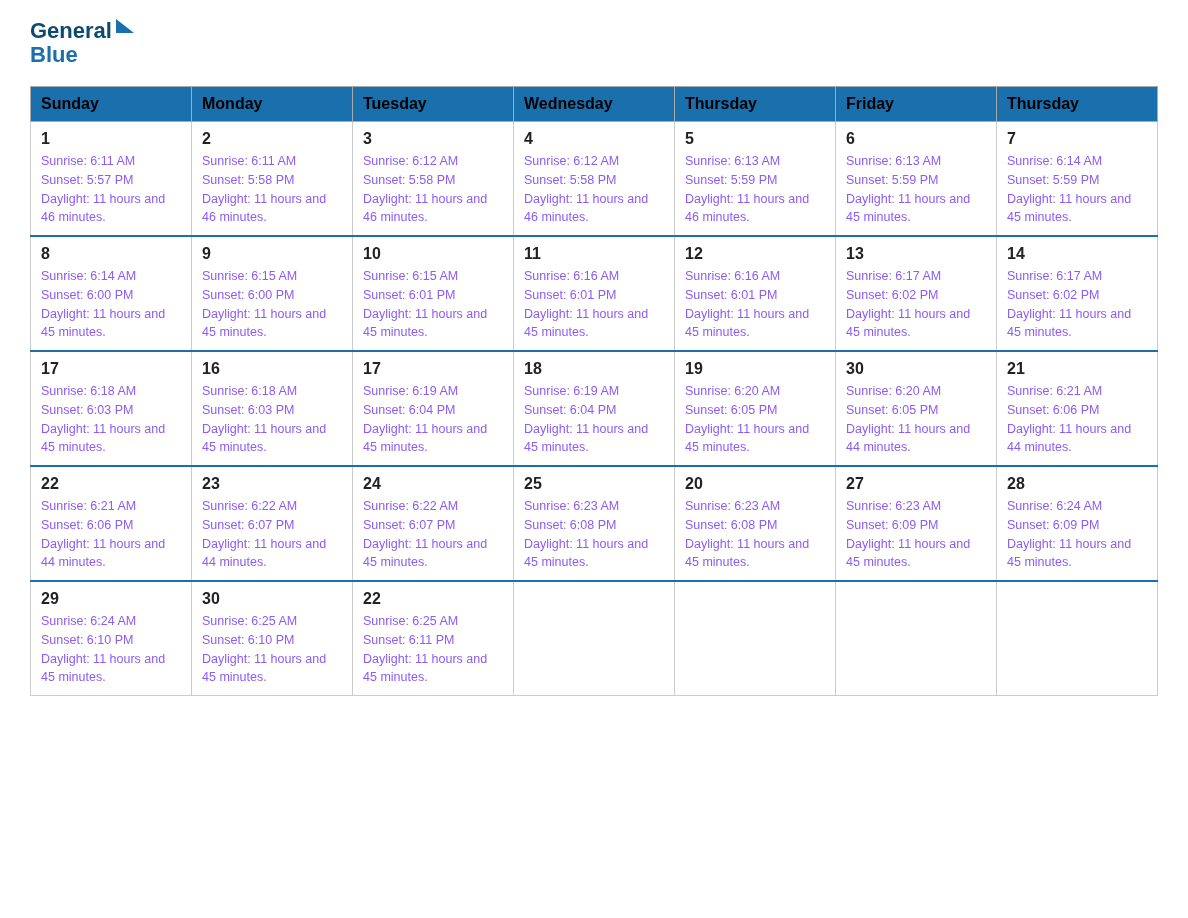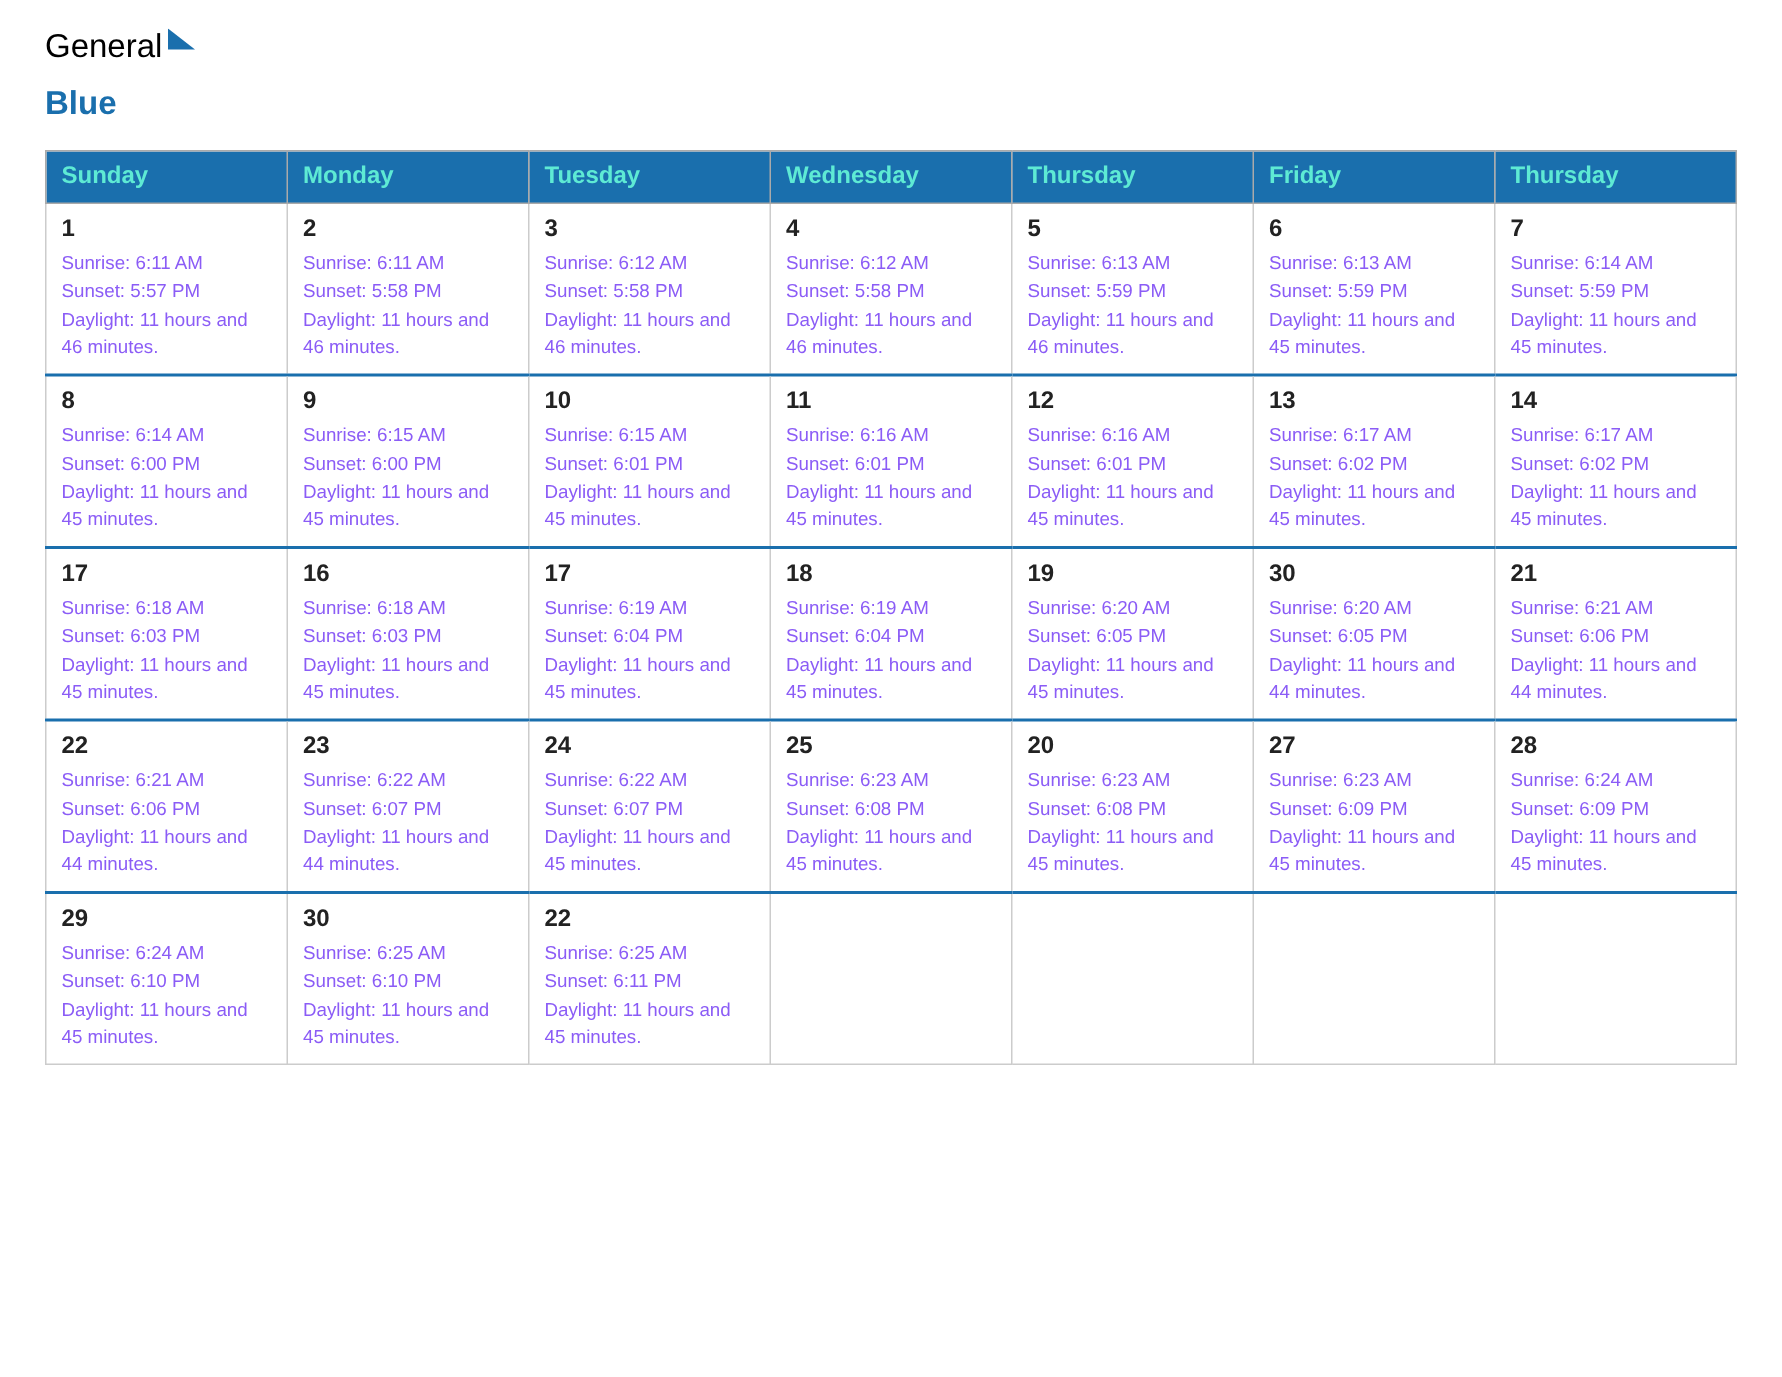--- a/index.html
+++ b/index.html
@@ -16,30 +16,30 @@
       align-items: flex-start;
       margin-bottom: 20px;
     }
     .logo-wrapper {
       display: flex;
       flex-direction: column;
       align-items: flex-start;
     }
     .logo-line1 {
       font-size: 22px;
-      font-weight: normal;
-      color: #000000;
+      font-weight: bold;
+      color: #0c4a6e;
       line-height: 1;
     }
     .logo-line2 {
       font-size: 22px;
       font-weight: bold;
       color: #1a6fad;
       line-height: 1;
-      margin-top: 16px;
+      margin-top: 2px;
     }
     .title-block {
       text-align: right;
     }
     .month-year {
       font-size: 48px;
       font-weight: bold;
       color: #222;
       line-height: 1.1;
     }
@@ -48,21 +48,21 @@
       color: #555;
       margin-top: 4px;
     }
     .calendar {
       width: 100%;
       border-collapse: collapse;
       border: 1px solid #aaa;
     }
     .calendar th {
       background-color: #1a6fad;
-      color: #5eead4;
+      color: #000000;
       font-size: 16px;
       font-weight: bold;
       padding: 8px 10px;
       text-align: left;
       border: 1px solid #aaa;
     }
     .calendar td {
       vertical-align: top;
       padding: 8px 10px;
       border: 1px solid #ccc;

